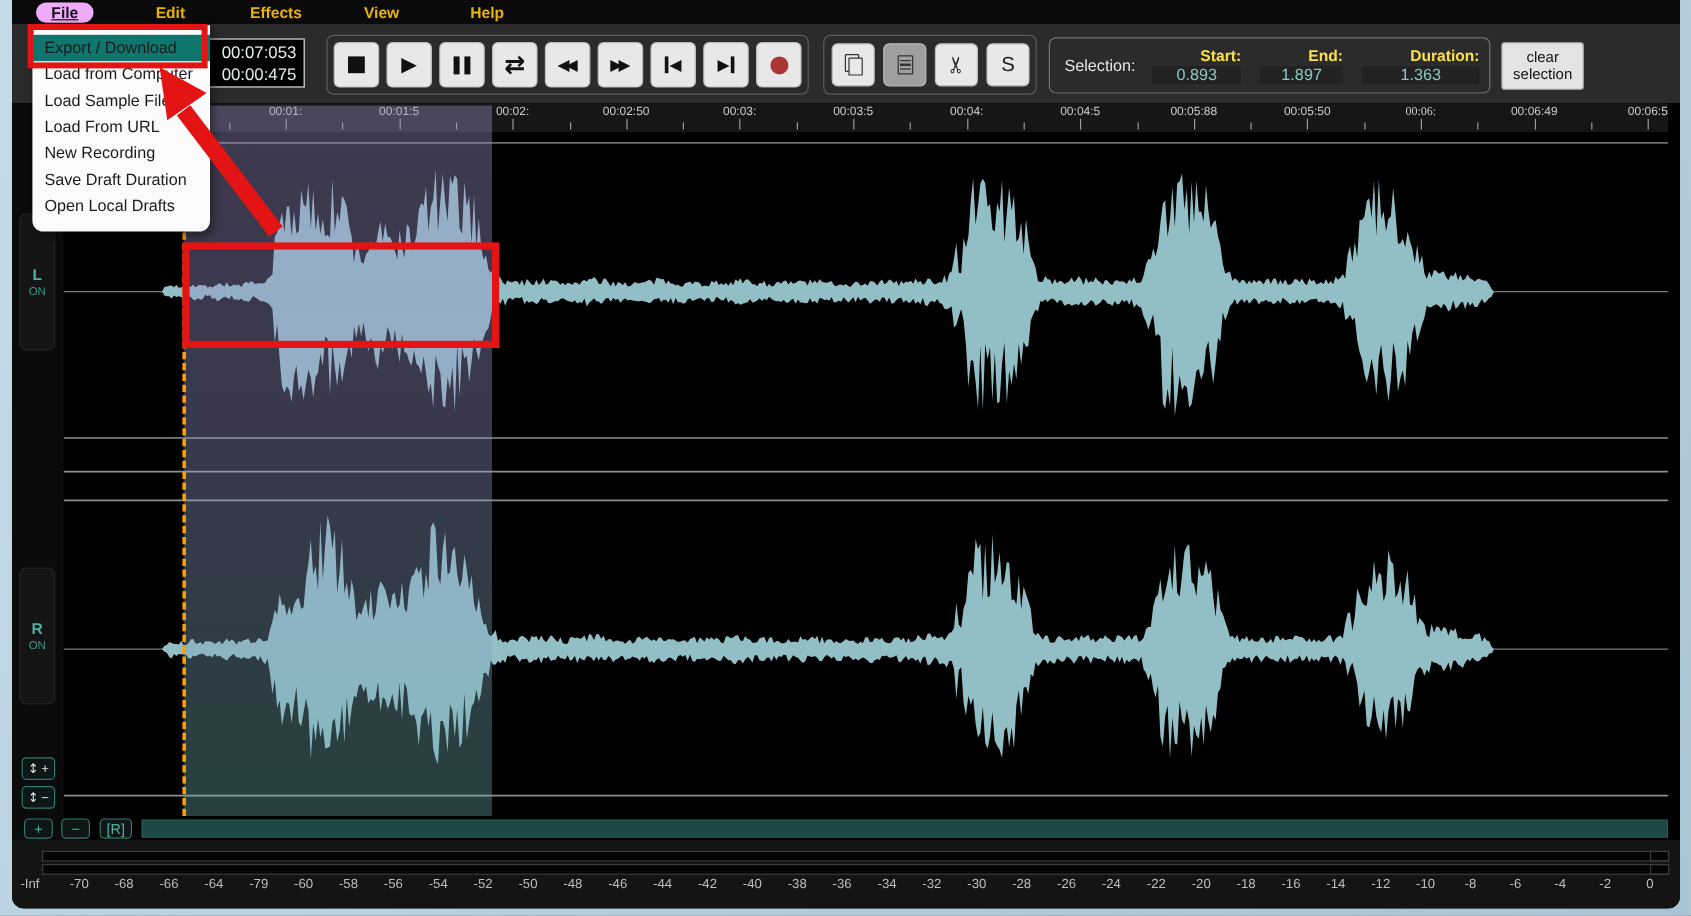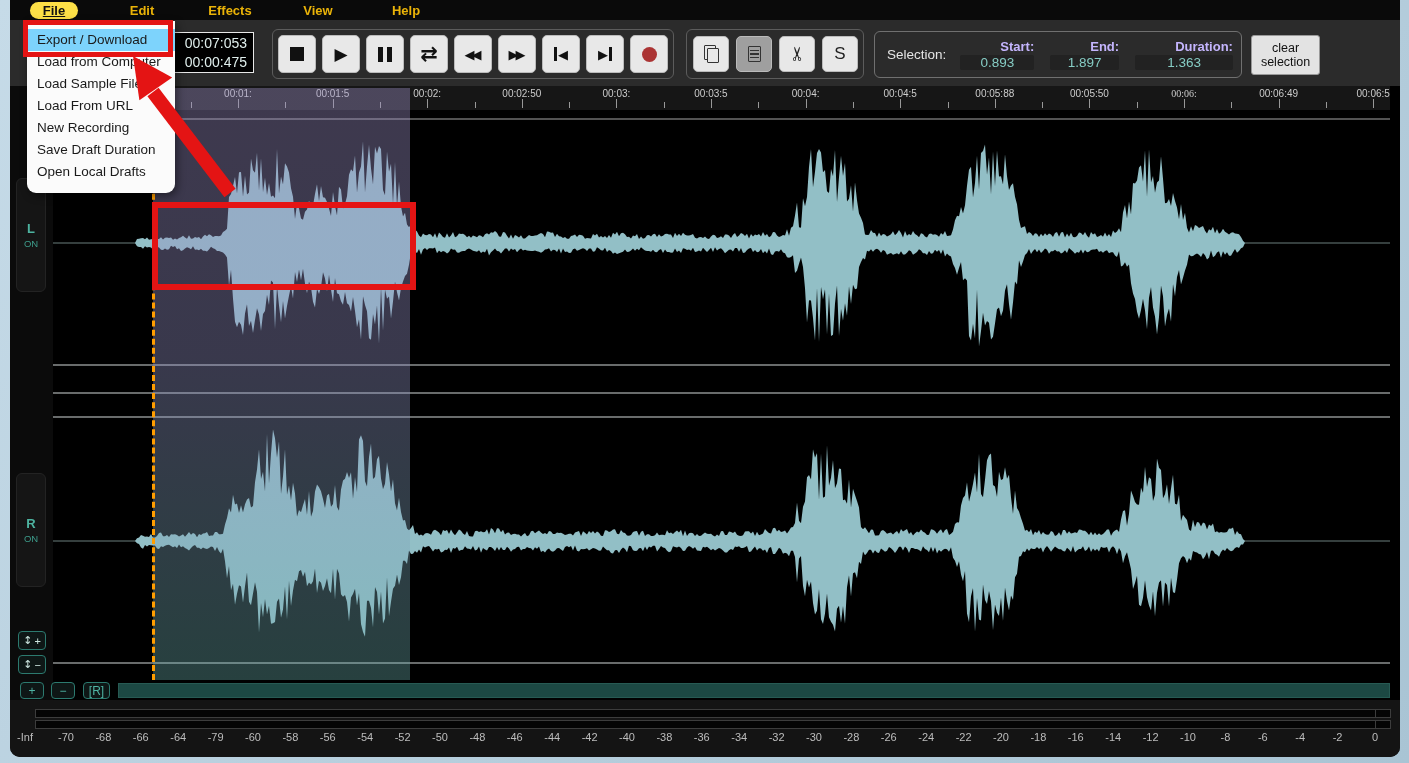--- a/index.html
+++ b/index.html
@@ -6,21 +6,21 @@
   html,body { width:1409px; height:763px; overflow:hidden; }
   body { background:linear-gradient(135deg,#c6dbe8,#a9c4d4); font-family:"Liberation Sans", sans-serif; position:relative; }
 
   
   .app { position:absolute; left:10px; top:0; width:1390px; height:757px; background:#0c0c0c; border-radius:0 0 10px 10px; overflow:hidden; }
 
   
   .menubar { position:absolute; left:0; top:0; width:100%; height:20px; background:#0a0a0a; display:flex; align-items:center; }
   .menu-item { width:88px; margin-left:0; text-align:center; color:#eab308; font-size:13px; font-weight:bold; cursor:default; }
   .menu-item.active { color:#111; }
-  .menu-item.active .pill { background:#fde047; border-radius:10px; padding:1px 13px; text-decoration:underline; display:inline-block; }
+  .menu-item.active .pill { background:#f0abfc; border-radius:10px; padding:1px 13px; text-decoration:underline; display:inline-block; }
 
   
   .toolbar { position:absolute; left:0; top:20px; width:100%; height:66px; background:#2b2b2b; }
   .time-panel { position:absolute; left:48px; top:12px; width:196px; height:41px; background:#000; border:1px solid #e8e8e8; color:#dfeeec; font-size:14px; text-align:right; padding:1px 6px 0 0; line-height:19px; }
   .group { position:absolute; border:1px solid #5c5c5c; border-radius:6px; display:flex; align-items:center; }
   .transport-group { left:262px; top:9px; width:402px; height:50px; padding-left:5px; gap:6px; }
   .clip-group { left:676px; top:9px; width:178px; height:50px; padding-left:6px; gap:7px; }
   .t-btn { width:38px; height:38px; background:#e8e8e8; border:1px solid #bbb; border-radius:5px; display:flex; align-items:center; justify-content:center; color:#111; cursor:pointer; }
   .c-btn { width:36px; height:36px; background:#e8e8e8; border:1px solid #bbb; border-radius:5px; display:flex; align-items:center; justify-content:center; color:#222; cursor:pointer; }
   .c-btn.pressed { background:#9f9f9f; }
@@ -37,21 +37,21 @@
   .ic-doc i:first-child { left:0; top:0; }
   .ic-doc i:last-child { left:3px; top:3px; background:#e8e8e8; }
   .ic-page { width:13px; height:16px; border:1.6px solid #333; border-radius:1px; padding:3px 1px; display:flex; flex-direction:column; gap:2px; }
   .ic-page i { height:1.5px; background:#333; display:block; }
   .ic-cut { font-family:"DejaVu Sans", sans-serif; font-size:19px; transform:rotate(-90deg); display:block; }
   .s-label { font-size:17px; }
 
   .selection-panel { position:absolute; left:864px; top:11px; width:368px; height:47px; border:1px solid #707070; border-radius:6px; display:flex; align-items:center; padding-left:12px; gap:14px; }
   .sel-label { color:#e5e5e5; font-size:13.5px; }
   .stat { text-align:center; }
-  .stat .lb { color:#c4b5fd; font-size:13px; font-weight:bold;margin-left:40px; }
+  .stat .lb { color:#fde047; font-size:13px; font-weight:bold;margin-left:40px; }
   .stat .vl { color:#86ccc4; font-size:13.5px; background:#222; padding:0 8px; margin-top:1px; border-radius:2px; }
   .clear-btn { margin-left:4px; background:#e3e3e3; color:#111; border:1px solid #999; border-radius:3px; font-size:12.5px; padding:5px 9px; cursor:pointer; font-family:"Liberation Sans",sans-serif; }
 
   
   .workarea { position:absolute; left:0; top:86px; width:1390px; height:614px; background:#000; }
   .gutter { position:absolute; left:0; top:0; width:43px; height:100%; background:#0b0b0b; }
   .ch-strip { position:absolute; left:6px; width:30px; height:114px; background:#151515; border:1px solid #232323; border-radius:6px; display:flex; flex-direction:column; align-items:center; justify-content:center; cursor:pointer; }
   .ch-strip .ltr { color:#4db3a0; font-size:13px; font-weight:bold; }
   .ch-strip .st { color:#3d9c8b; font-size:9.5px; margin-top:2px; }
   .ruler { position:absolute; left:43px; top:0; width:1337px; height:24px; background:#161616; cursor:pointer; }
@@ -69,21 +69,21 @@
   
   .meterbar { position:absolute; left:0; top:700px; width:1390px; height:57px; background:#141414; }
   .mbar { position:absolute; left:25px; width:1356px; height:9px; background:#040404; border:1px solid #3c3c3c; }
   .mbar .clip { position:absolute; right:0; top:-1px; width:15px; height:9px; border:1px solid #3c3c3c; border-right:none; }
   .mlabels { position:absolute; left:0; top:31px; width:100%; height:16px; }
   .mlabels span { position:absolute; transform:translateX(-50%); color:#bdbdbd; font-size:11px; }
 
   
   .dropdown { position:absolute; left:27px; top:21px; width:148px; background:#fbfbfb; border-radius:0 0 9px 9px; box-shadow:2px 3px 8px rgba(0,0,0,.45); padding:8px 0 10px 0; z-index:50; }
   .dd-item { font-size:13.5px; color:#1a1a1a; padding:2px 10px; line-height:18px; cursor:pointer; white-space:nowrap; }
-  .dd-item.hl { background:#7dd3fc; }
+  .dd-item.hl { background:#0f766e; }
 
   
   .annot { position:absolute; left:0; top:0; width:1409px; height:763px; pointer-events:none; z-index:100; }
   .a-rect { position:absolute; border-style:solid; }
 </style>
 </head>
 <body>
 
 <div class="app">
 

